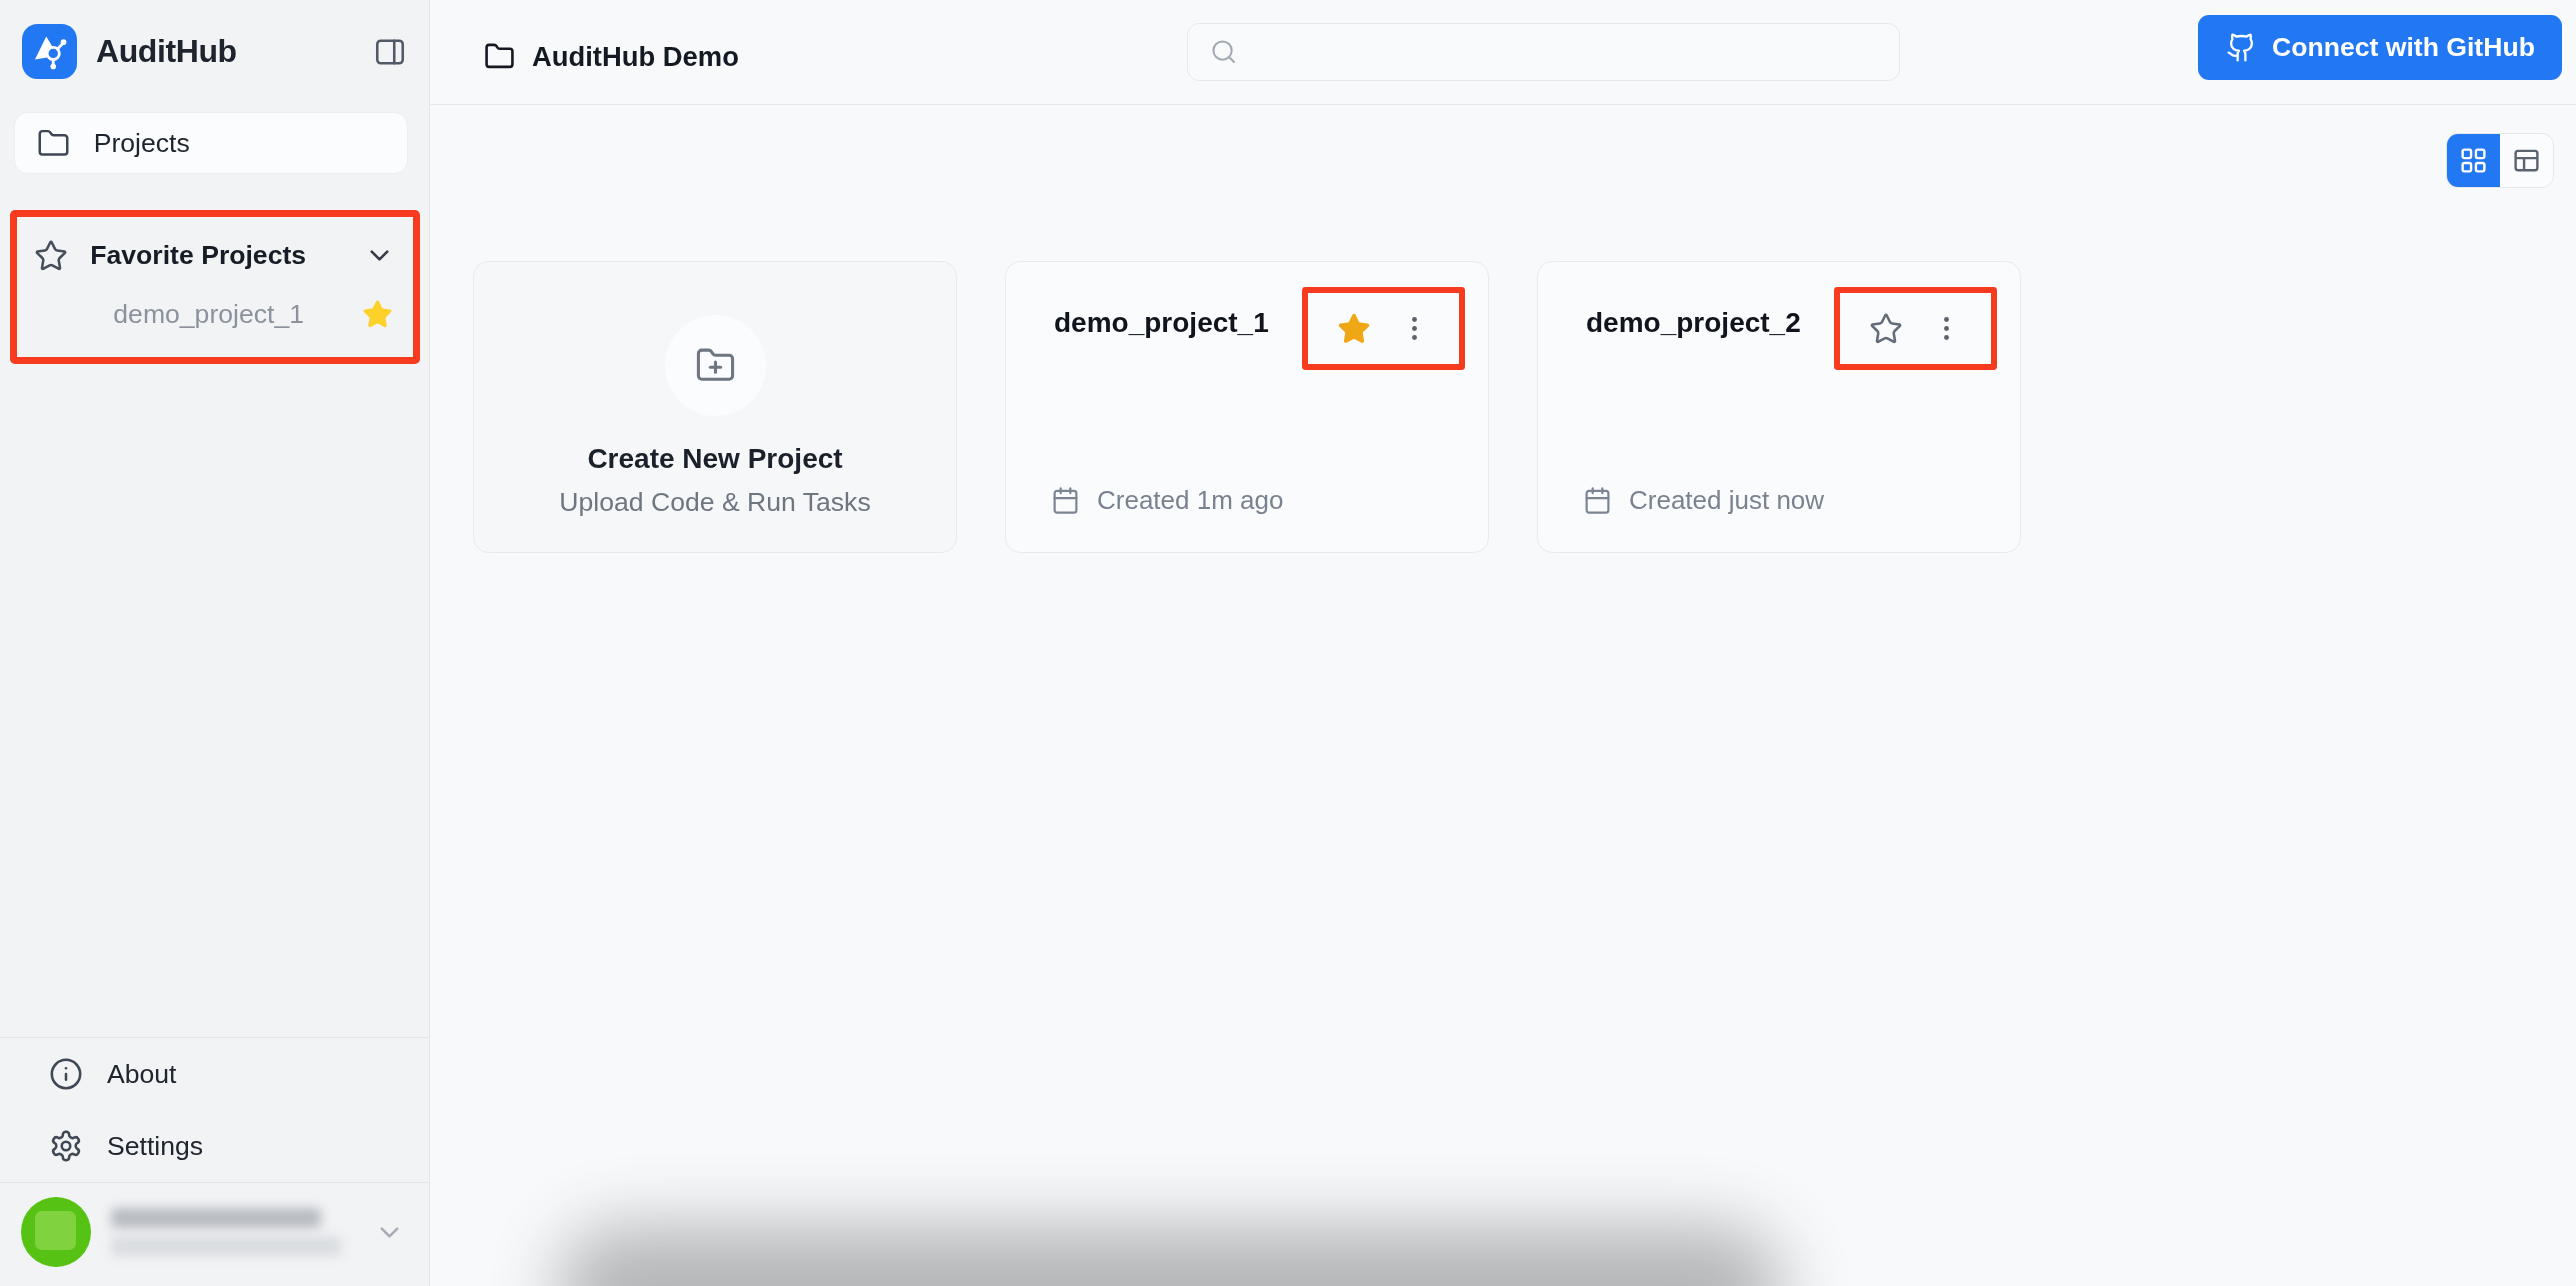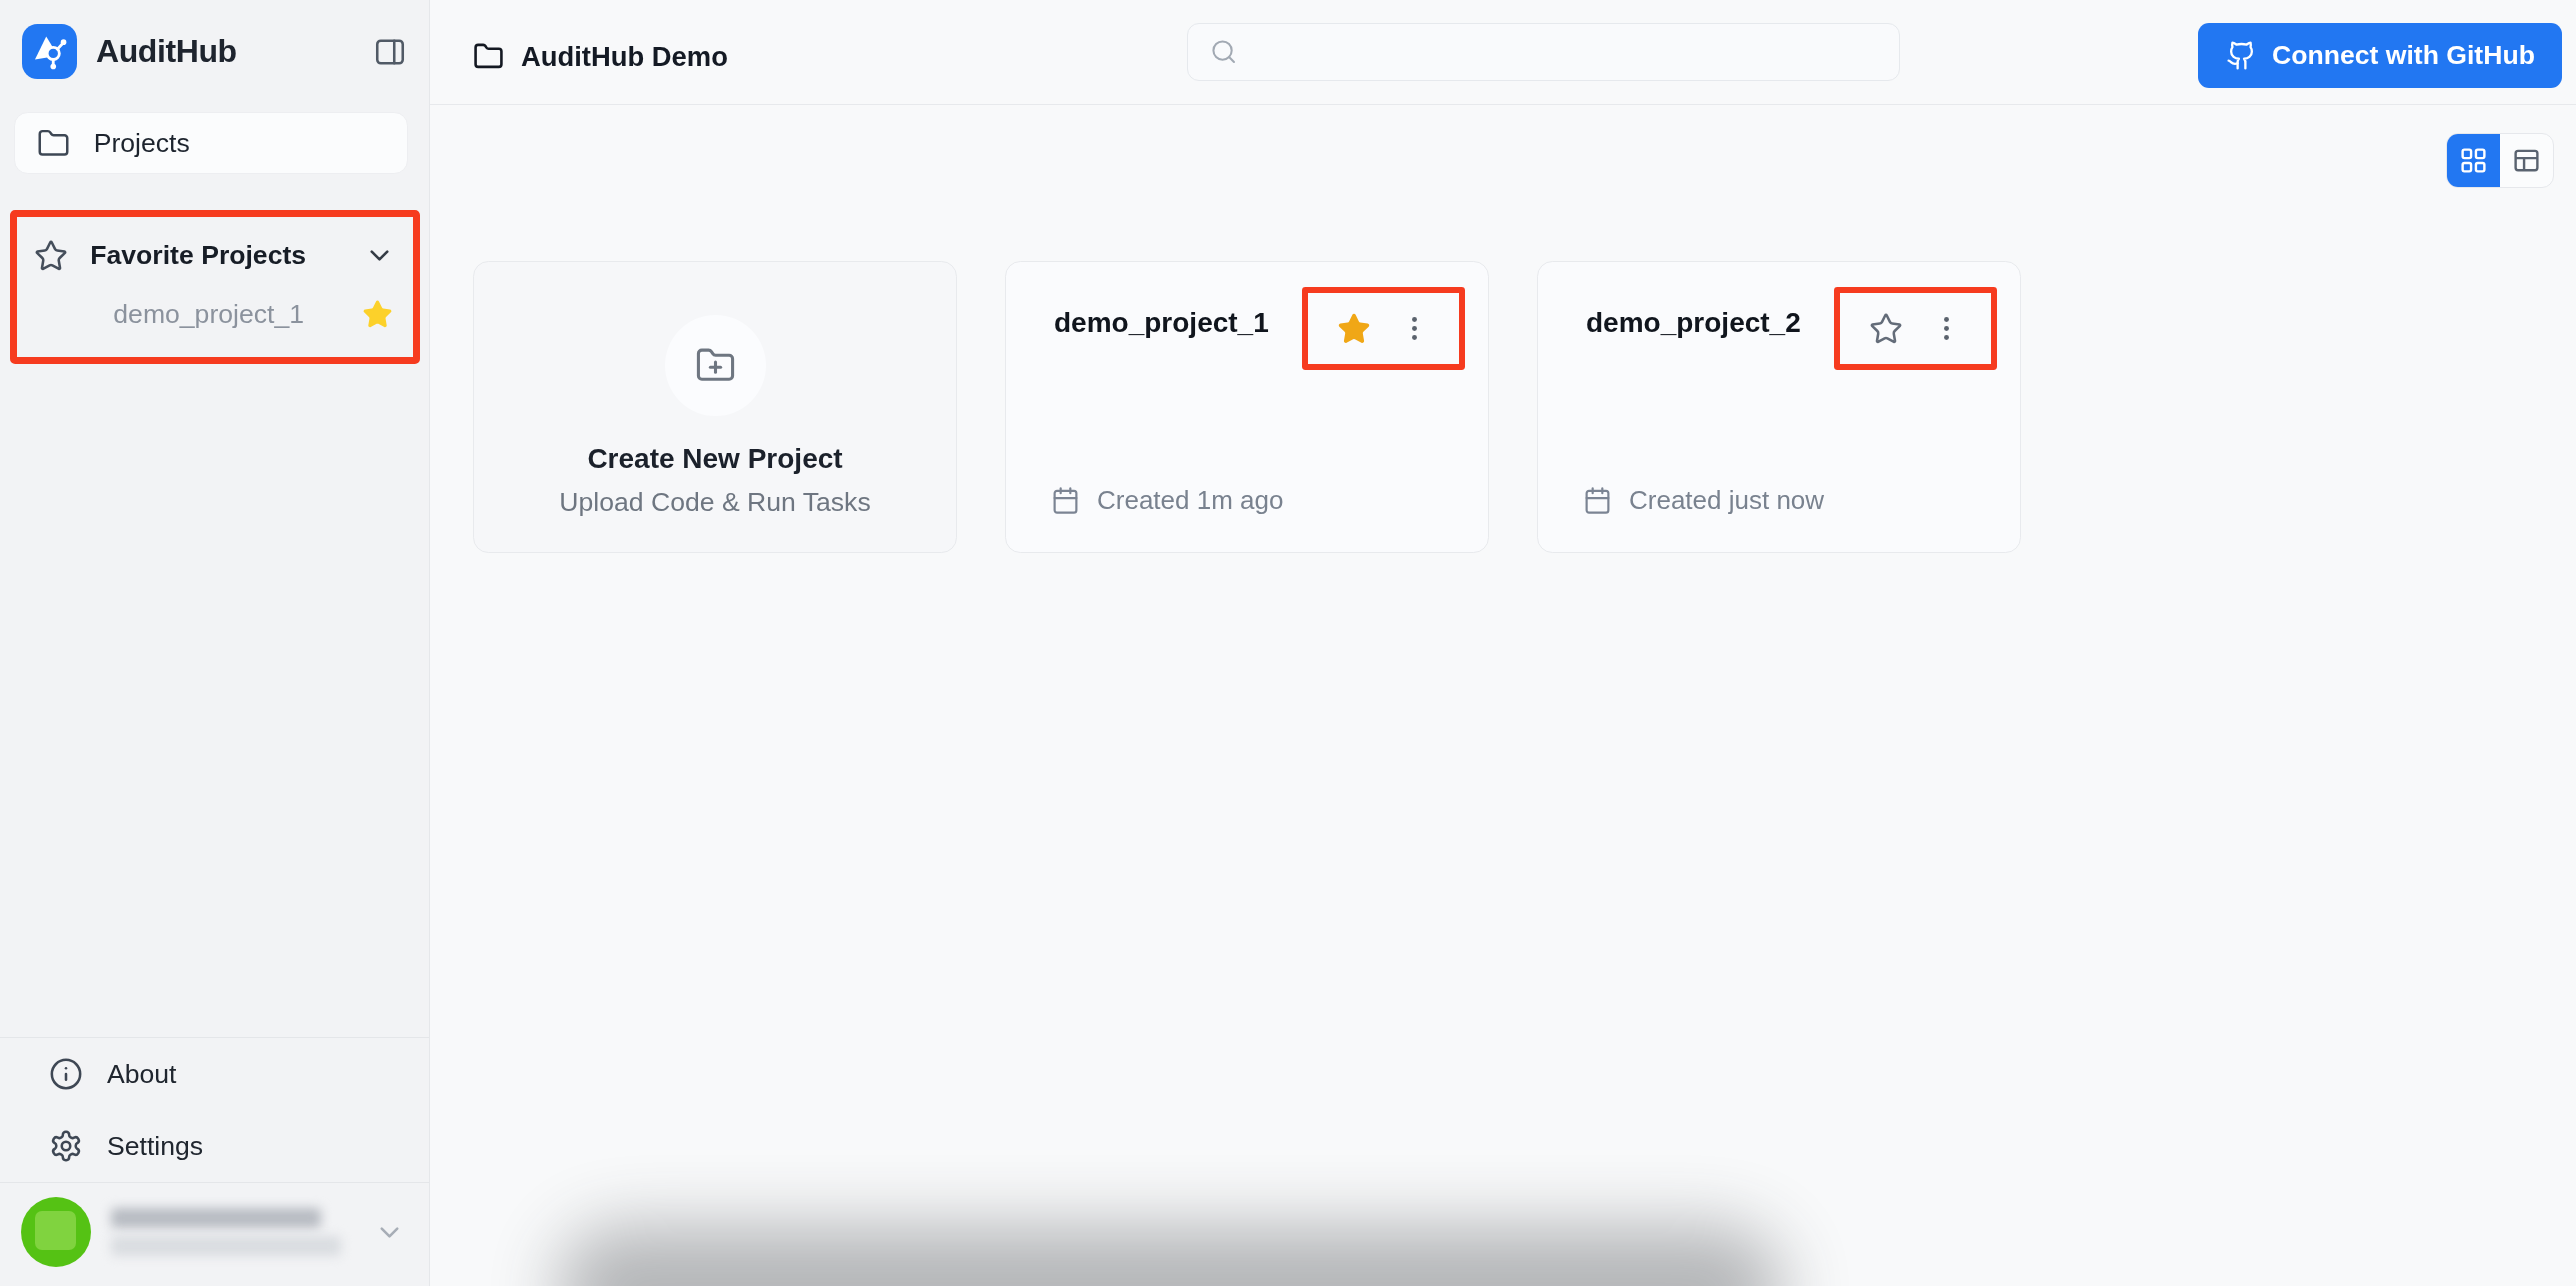--- a/index.html
+++ b/index.html
@@ -46,30 +46,30 @@
   .user-meta{margin-left:20.6px;display:flex;flex-direction:column;gap:7.7px;}
   .redacted{height:20.6px;border-radius:4.3px;filter:blur(5.1px);}
   .redacted.l1{width:210px;background:#b7bbc2;}
   .redacted.l2{width:230px;background:#d9dce0;}
   .user-chev{margin-left:auto;color:#a7adb6;display:flex;}
   .user-chev svg{width:31px;height:31px;}
 
   
   .main{position:absolute;left:430px;top:0;right:0;bottom:0;}
   .topbar{position:relative;height:105px;border-bottom:1.7px solid #e7e9ec;box-sizing:border-box;}
-  .crumb{position:absolute;left:43px;top:0;height:113px;display:flex;align-items:center;}
+  .crumb{position:absolute;left:54px;top:0;height:113px;display:flex;align-items:center;}
   .crumb svg{width:31px;height:31px;color:#141922;}
   .crumb .lbl{margin-left:17px;font-size:27.4px;font-weight:600;color:#141a24;}
   .search{position:absolute;left:757px;top:23px;width:713px;height:58px;background:#f9fafc;
         border:1.7px solid #e6e9ed;border-radius:12px;display:flex;align-items:center;box-sizing:border-box;}
   .search svg{width:27.4px;height:27.4px;color:#a2a9b3;margin-left:22px;flex:0 0 auto;}
   .search input{flex:1;border:none;outline:none;background:transparent;margin-left:17px;
         font-size:26px;color:#333;font-family:inherit;}
   .search input::placeholder{color:#9aa1ac;}
-  .topbar-actions{position:absolute;right:13.7px;top:23px;display:flex;gap:20.6px;border-radius:15px;}
+  .topbar-actions{position:absolute;right:13.7px;top:15px;display:flex;gap:20.6px;border-radius:15px;}
   .btn-blue{height:65px;border:none;border-radius:11px;background:#2277f2;color:#fff;cursor:pointer;
         display:flex;align-items:center;padding:0 27.4px;font-size:26.6px;font-weight:600;font-family:inherit;}
   .btn-blue svg{width:31px;height:31px;margin-right:15.4px;}
 
   .content{position:absolute;left:0;right:0;top:105px;bottom:0;}
   .view-toggle{position:absolute;top:28px;right:22px;display:flex;border:1.7px solid #e6e8ec;
         border-radius:12px;overflow:hidden;background:#fbfcfd;}
   .seg{width:53px;height:53px;display:flex;align-items:center;justify-content:center;cursor:pointer;}
   .seg svg{width:29px;height:29px;}
   .seg.active{background:#2277f2;color:#fff;}

